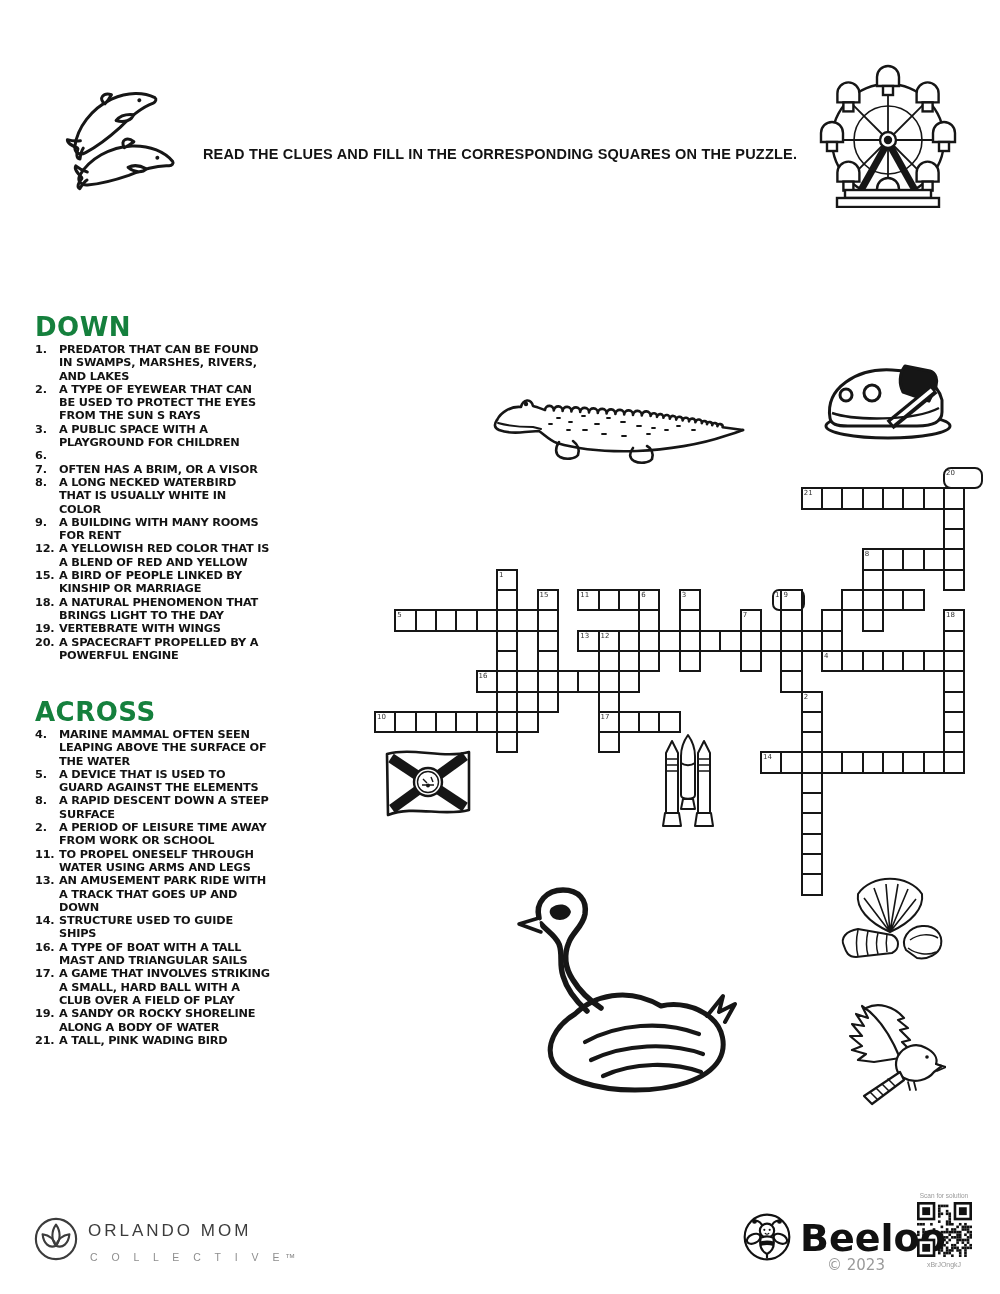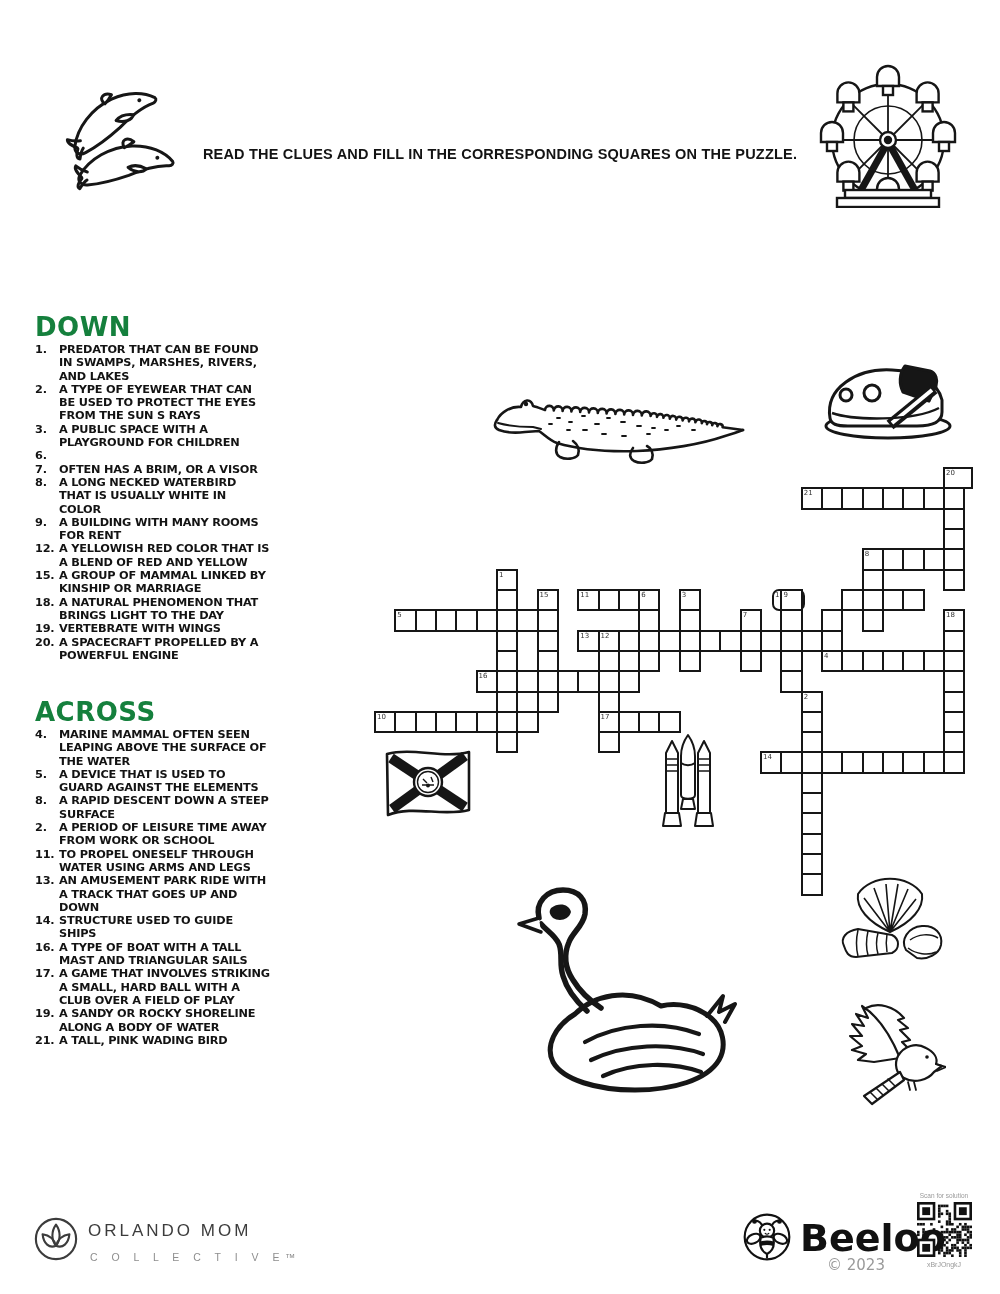--- a/index.html
+++ b/index.html
@@ -171,21 +171,21 @@
       <div class="clue">
         <span class="clue-num">9.</span>
         <span class="clue-text">A BUILDING WITH MANY ROOMS FOR RENT</span>
       </div>
       <div class="clue">
         <span class="clue-num">12.</span>
         <span class="clue-text">A YELLOWISH RED COLOR THAT IS A BLEND OF RED AND YELLOW</span>
       </div>
       <div class="clue">
         <span class="clue-num">15.</span>
-        <span class="clue-text">A GROUP OF MAMMAL LINKED BY KINSHIP OR MARRIAGE</span>
+        <span class="clue-text">A BIRD OF PEOPLE LINKED BY KINSHIP OR MARRIAGE</span>
       </div>
       <div class="clue">
         <span class="clue-num">18.</span>
         <span class="clue-text">A NATURAL PHENOMENON THAT BRINGS LIGHT TO THE DAY</span>
       </div>
       <div class="clue">
         <span class="clue-num">19.</span>
         <span class="clue-text">VERTEBRATE WITH WINGS</span>
       </div>
       <div class="clue">
@@ -341,21 +341,21 @@
       </div>
       <div class="cell" style="left: 780.4px; top: 751.48px; width: 22.32px; height: 22.32px;"></div>
       <div class="cell" style="left: 800.72px; top: 751.48px; width: 22.32px; height: 22.32px;"></div>
       <div class="cell" style="left: 821.04px; top: 751.48px; width: 22.32px; height: 22.32px;"></div>
       <div class="cell" style="left: 841.36px; top: 751.48px; width: 22.32px; height: 22.32px;"></div>
       <div class="cell" style="left: 861.68px; top: 751.48px; width: 22.32px; height: 22.32px;"></div>
       <div class="cell" style="left: 882px; top: 751.48px; width: 22.32px; height: 22.32px;"></div>
       <div class="cell" style="left: 902.32px; top: 751.48px; width: 22.32px; height: 22.32px;"></div>
       <div class="cell" style="left: 922.64px; top: 751.48px; width: 22.32px; height: 22.32px;"></div>
       <div class="cell" style="left: 942.96px; top: 751.48px; width: 22.32px; height: 22.32px;"></div>
-      <div class="cell" style="left: 942.96px; top: 467px; width: 30px; height: 22.32px;">
+      <div class="cell" style="left: 942.96px; top: 467px; width: 40px; height: 22.32px; border-radius: 8px;">
         <span class="num">20</span>
       </div>
       <div class="cell" style="left: 942.96px; top: 507.64px; width: 22.32px; height: 22.32px;"></div>
       <div class="cell" style="left: 942.96px; top: 527.96px; width: 22.32px; height: 22.32px;"></div>
       <div class="cell" style="left: 942.96px; top: 568.6px; width: 22.32px; height: 22.32px;"></div>
       <div class="cell" style="left: 861.68px; top: 568.6px; width: 22.32px; height: 22.32px;"></div>
       <div class="cell" style="left: 861.68px; top: 609.24px; width: 22.32px; height: 22.32px;"></div>
       <div class="cell" style="left: 495.92px; top: 568.6px; width: 22.32px; height: 22.32px;">
         <span class="num">1</span>
       </div>

